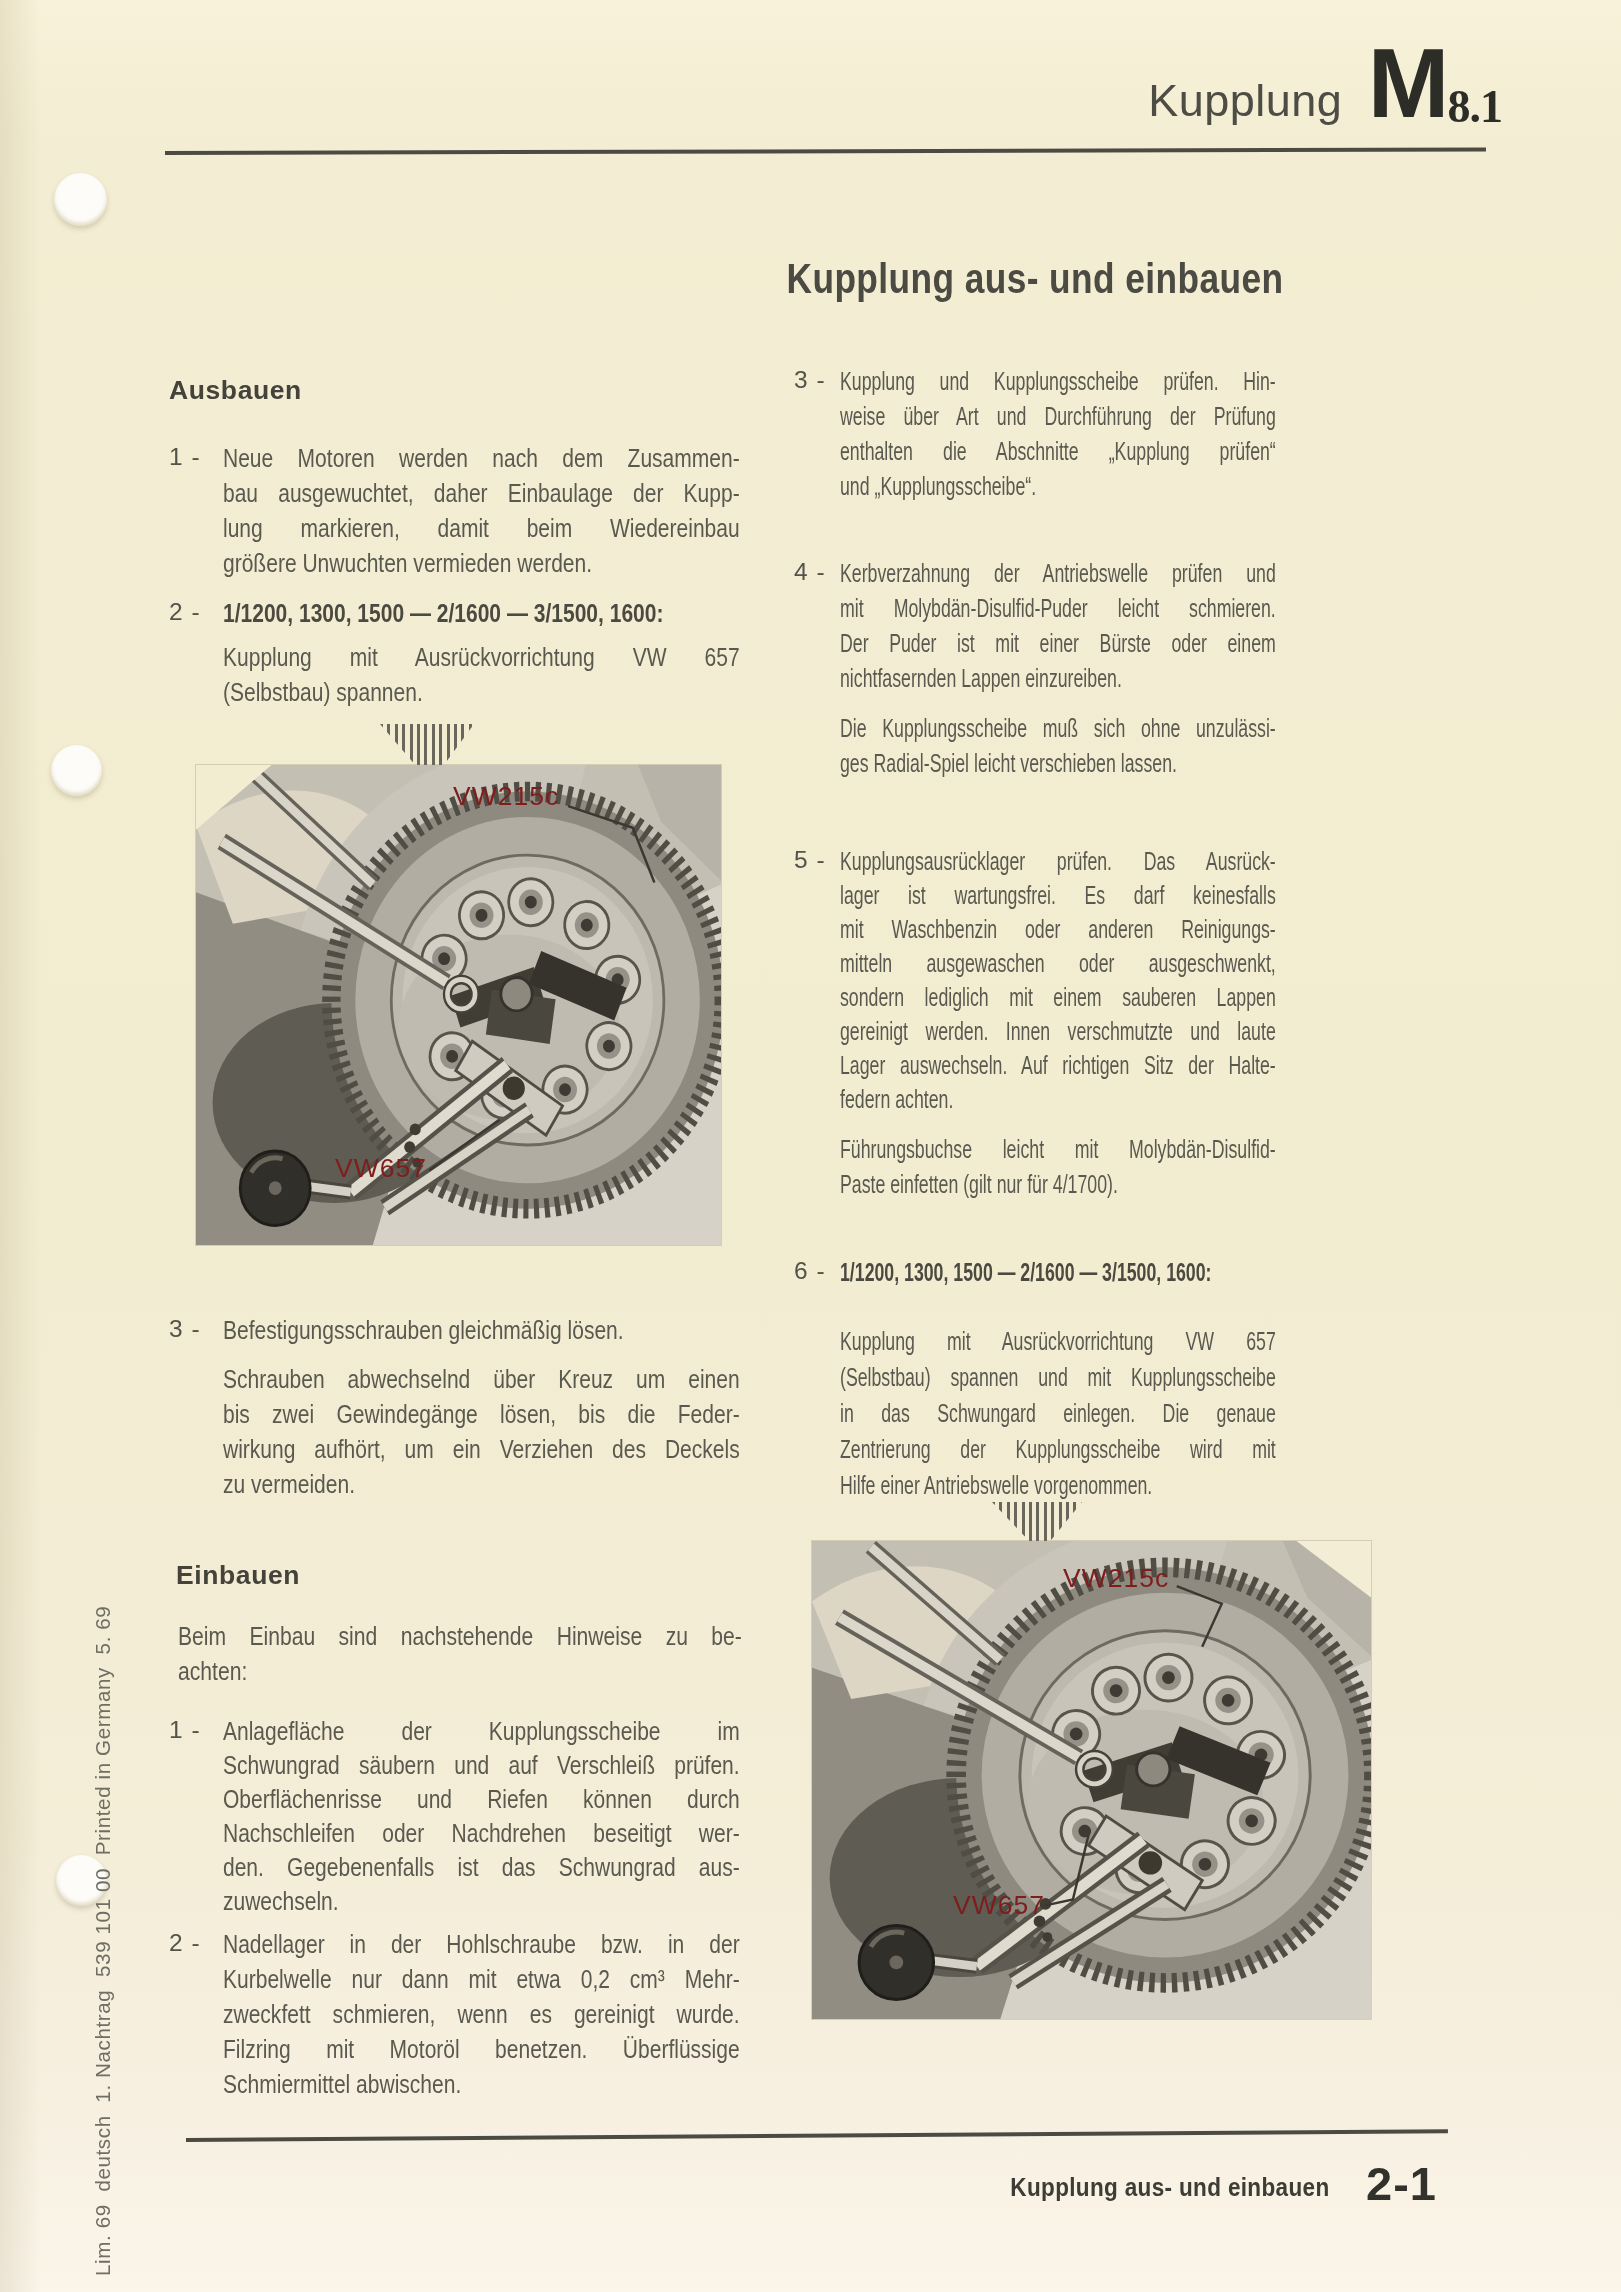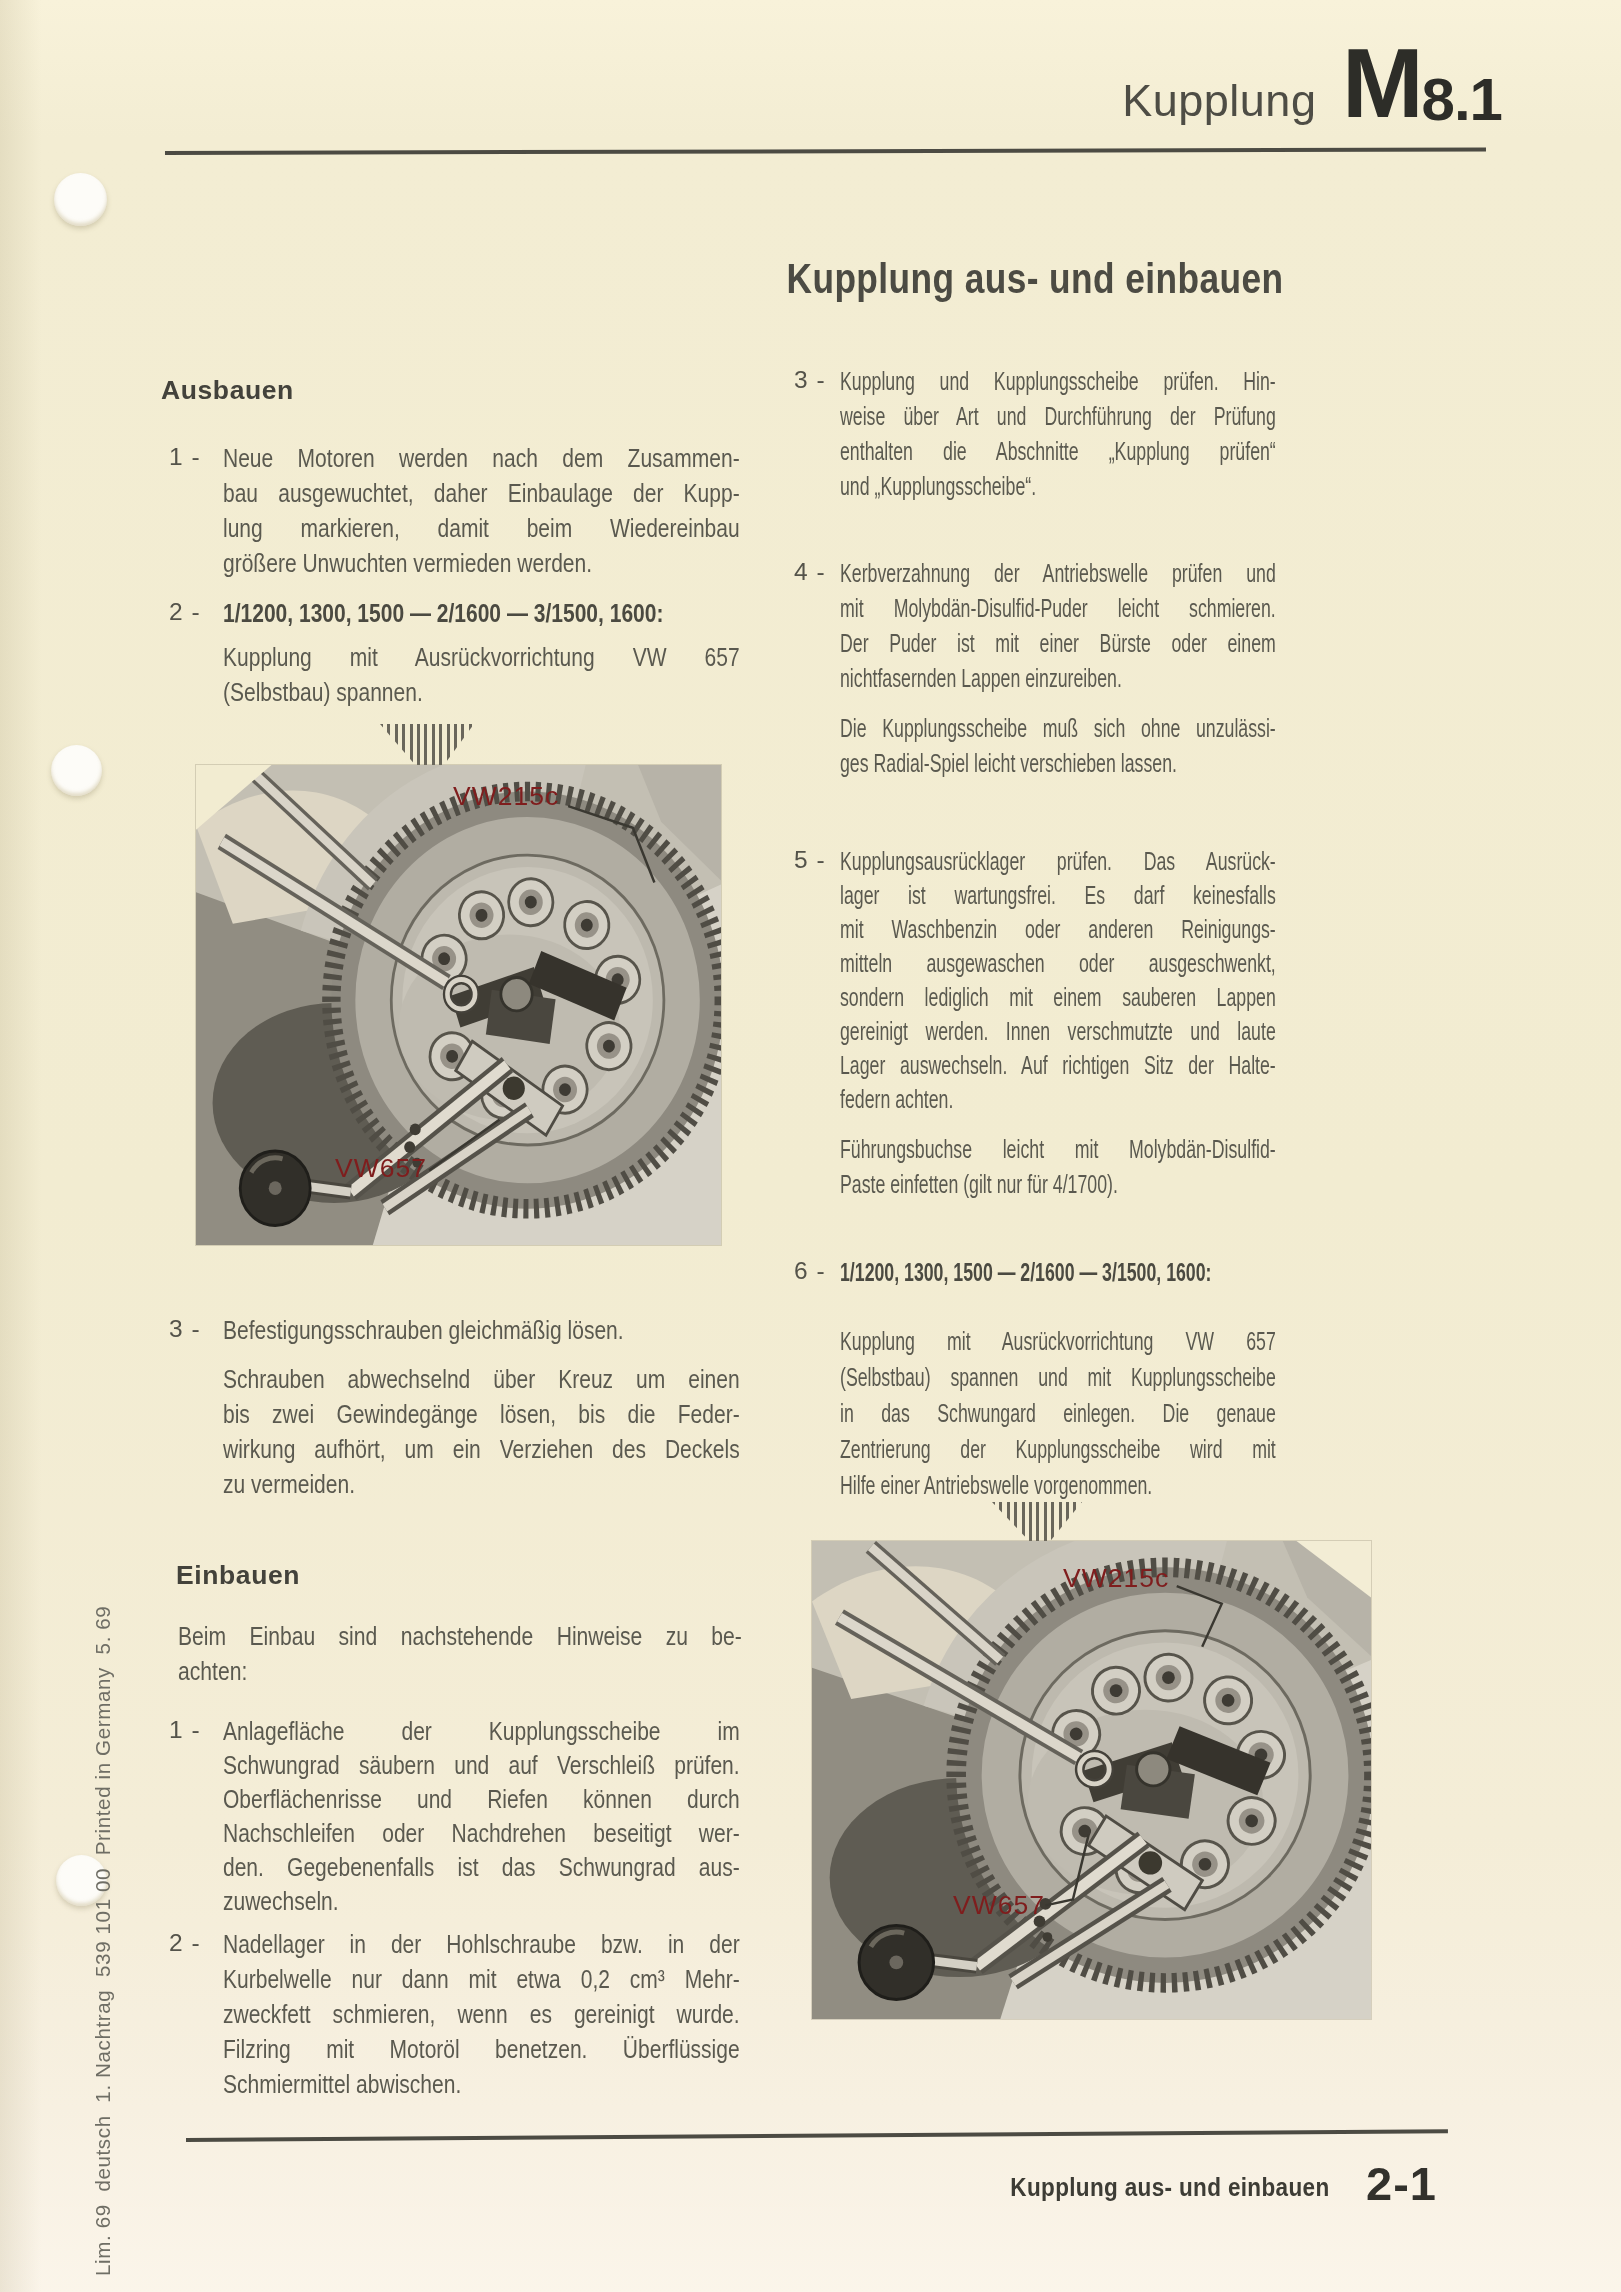--- a/index.html
+++ b/index.html
@@ -14,21 +14,21 @@
       linear-gradient(180deg,#f8f2da 0%,#f3edd3 6%,#f2ecd1 52%,#f4edd7 80%,#f7f0e1 92%,#fbf5ea 100%);
   }
   .hole{position:absolute;border-radius:50%;background:#fdfcf8;
         box-shadow:0 2.9px 4.9px rgba(140,128,95,.30), inset 0 -2.9px 3.9px rgba(205,195,160,.55);}
   .rule{position:absolute;height:3.9px;background:#4c4b43;transform-origin:0 50%;}
 
   
   .masthead{position:absolute;top:39px;right:119px;display:flex;align-items:flex-end;}
   .mh-section{font-size:45px;color:#4e4d45;margin-right:25.5px;letter-spacing:0.5px;}
   .mh-m{font-size:98px;font-weight:bold;color:#2d2d28;letter-spacing:-2px;line-height:.9;}
-  .mh-num{font-size:60px;font-weight:bold;color:#2d2d28;letter-spacing:-1px;line-height:.9;}
+  .mh-num{font-size:46px;font-weight:bold;color:#2d2d28;letter-spacing:-1px;line-height:.9;font-family:Liberation Serif, serif;}
 
   .doc-title{position:absolute;left:1035px;top:255px;white-space:nowrap;
     font-size:42px;font-weight:bold;color:#4c4b43;letter-spacing:0.5px;
     transform:translateX(-50%) scaleX(.84);transform-origin:50% 0;}
 
   .heading{position:absolute;font-size:26.5px;font-weight:bold;color:#43423b;letter-spacing:0.6px;}
 
   .inum{position:absolute;font-size:24.5px;color:#54534a;letter-spacing:1px;white-space:nowrap;}
   .para{position:absolute;font-size:25.5px;line-height:35px;color:#5a594f;transform-origin:0 0;white-space:pre-line;}
   .pl{line-height:inherit;}
@@ -74,21 +74,21 @@
 
   <div class="masthead">
     <span class="mh-section">Kupplung</span>
     <span class="mh-m">M</span>
     <span class="mh-num">8.1</span>
   </div>
   <div class="rule" style="left:165px;top:151px;width:1321px;transform:rotate(-0.15deg);"></div>
 
   <div class="doc-title">Kupplung aus- und einbauen</div>
 
-  <div class="heading" style="left:161px;top:375px;">Ausbauen</div>
+  <div class="heading" style="left:169px;top:375px;">Ausbauen</div>
 
   <span class="inum" style="left:169px;top:443px;">1 -</span>
   <div class="para left-para" style="left:223px;top:441px;"><div class="pl plj">Neue Motoren werden nach dem Zusammen-</div><div class="pl plj">bau ausgewuchtet, daher Einbaulage der Kupp-</div><div class="pl plj">lung markieren, damit beim Wiedereinbau</div><div class="pl">größere Unwuchten vermieden werden.</div></div>
 
   <span class="inum" style="left:169px;top:598px;">2 -</span>
   <div class="para left-para models lead-line" style="left:223px;top:596px;">
       <div class="pl">1/1200, 1300, 1500 — 2/1600 — 3/1500, 1600:</div>
     </div>
   <div class="para left-para" style="left:223px;top:640px;"><div class="pl plj">Kupplung mit Ausrückvorrichtung VW 657</div><div class="pl">(Selbstbau) spannen.</div></div>
 

